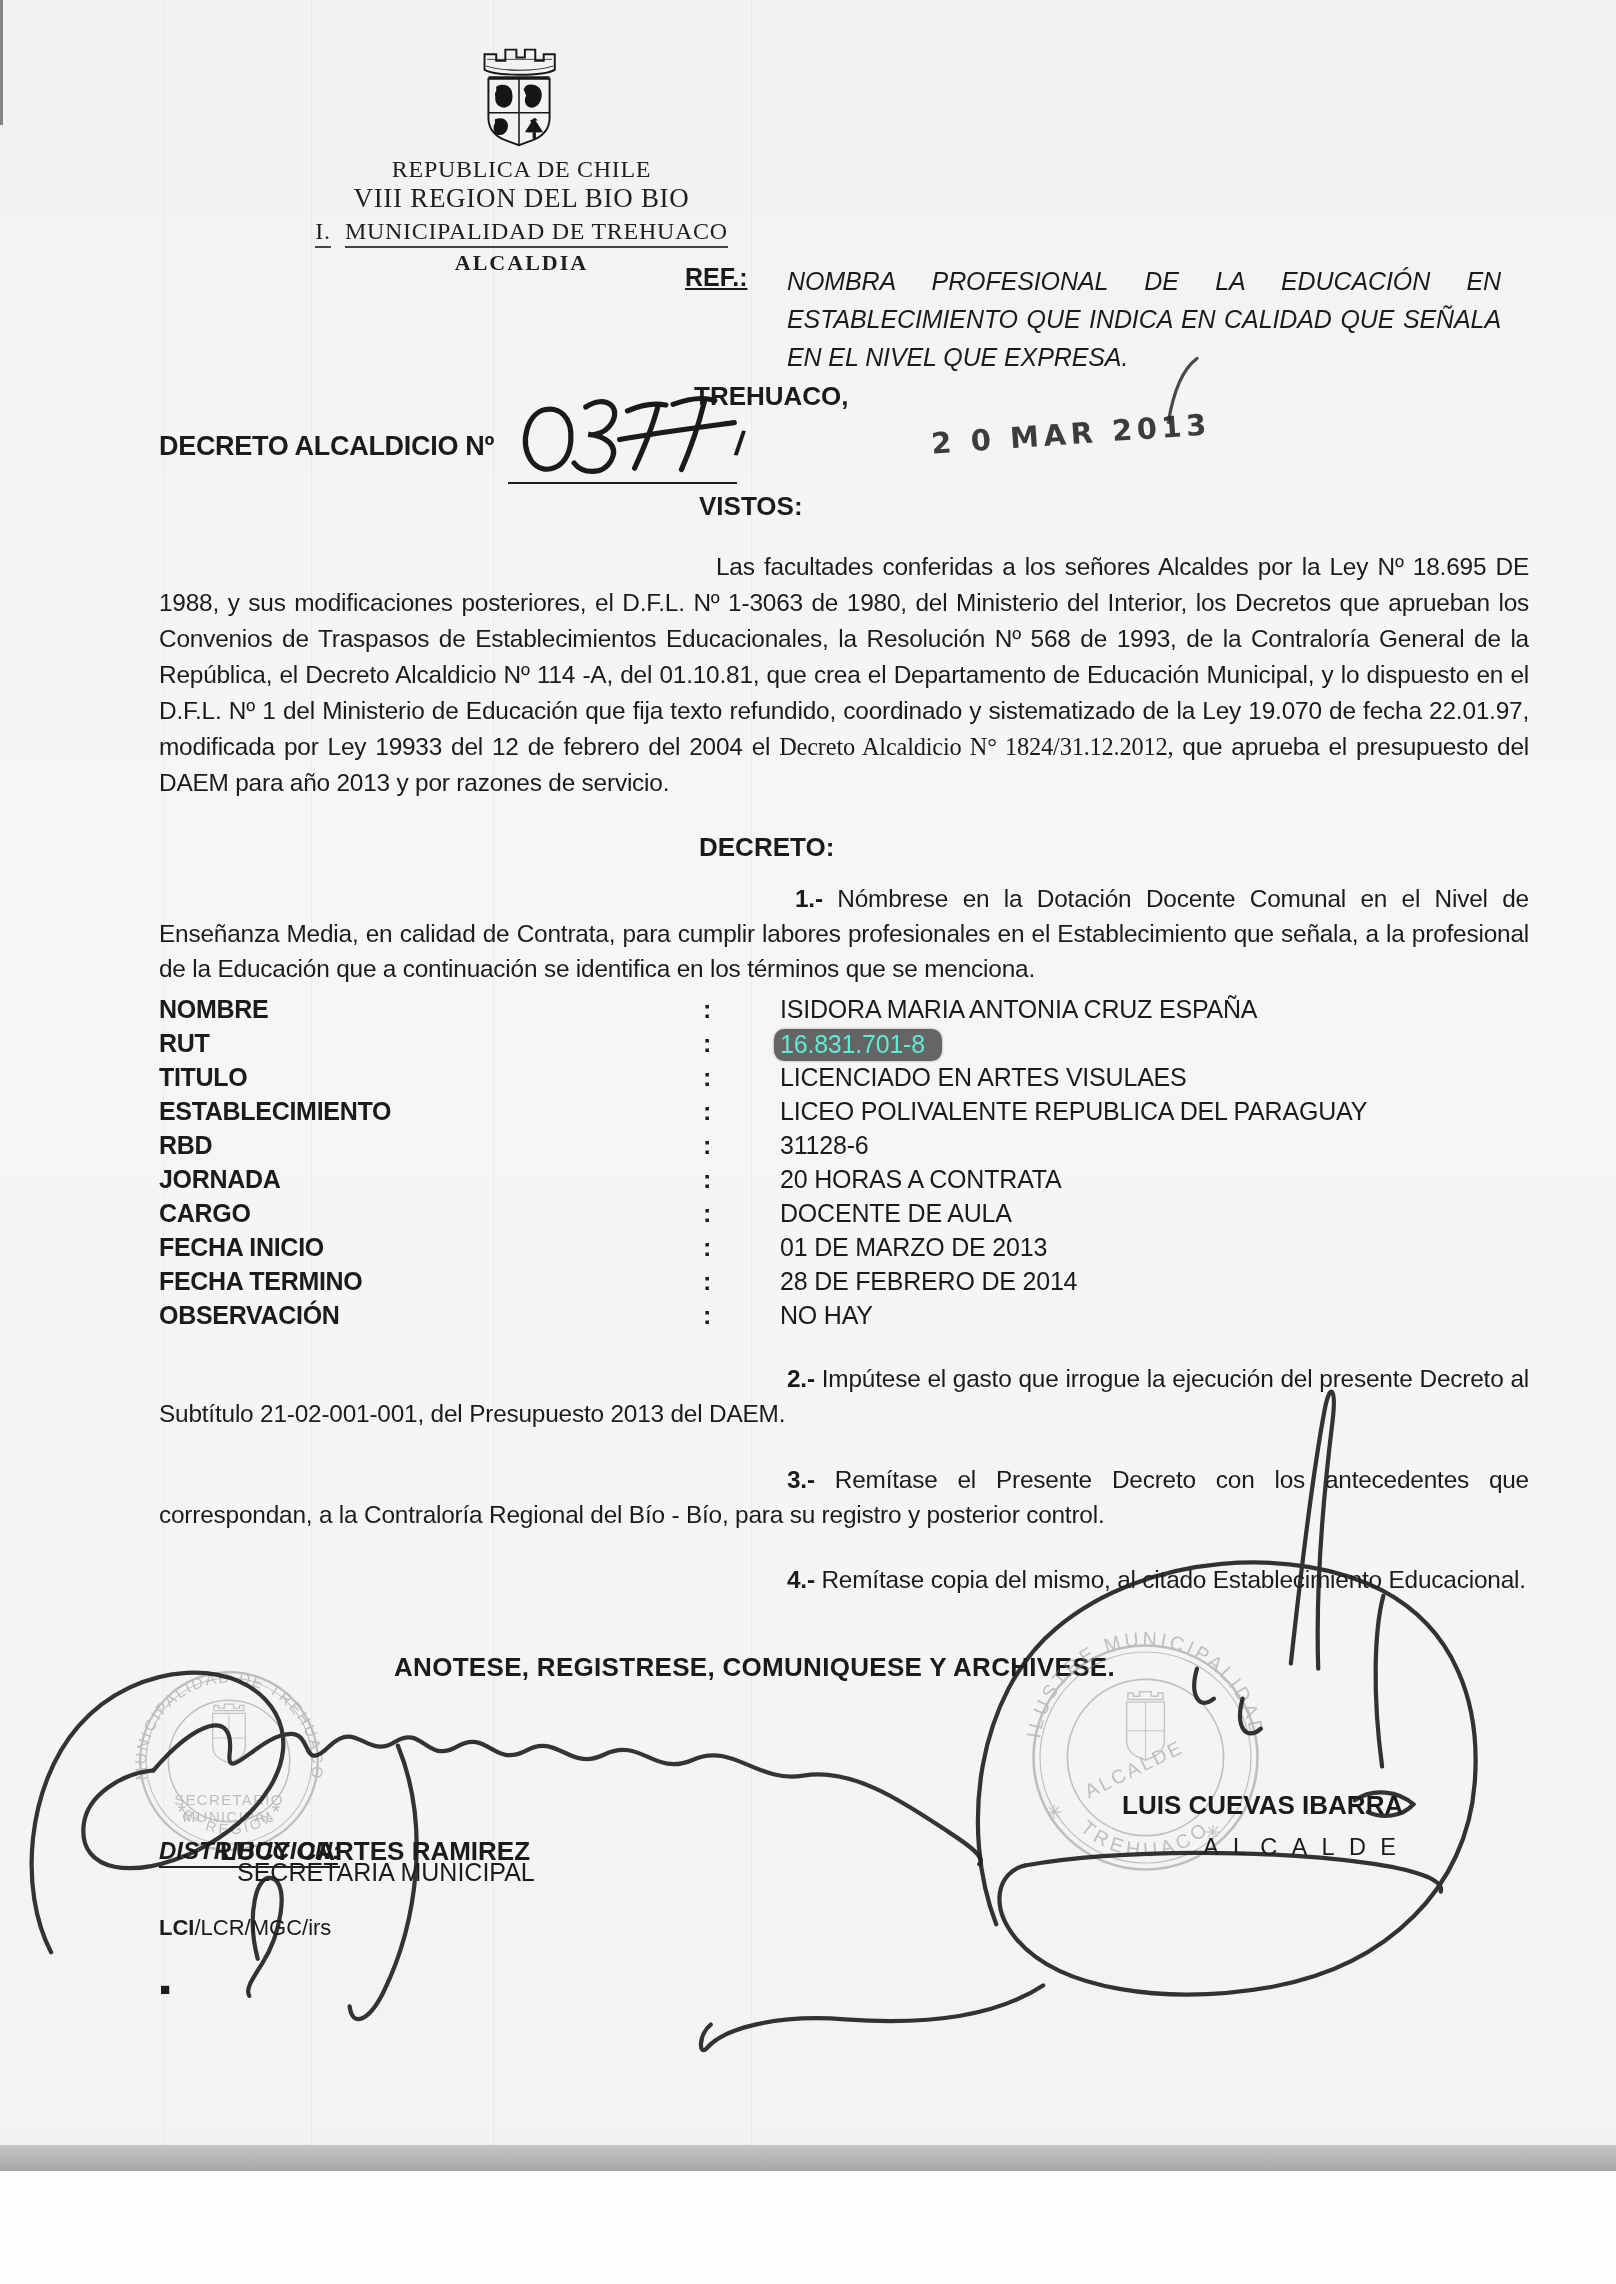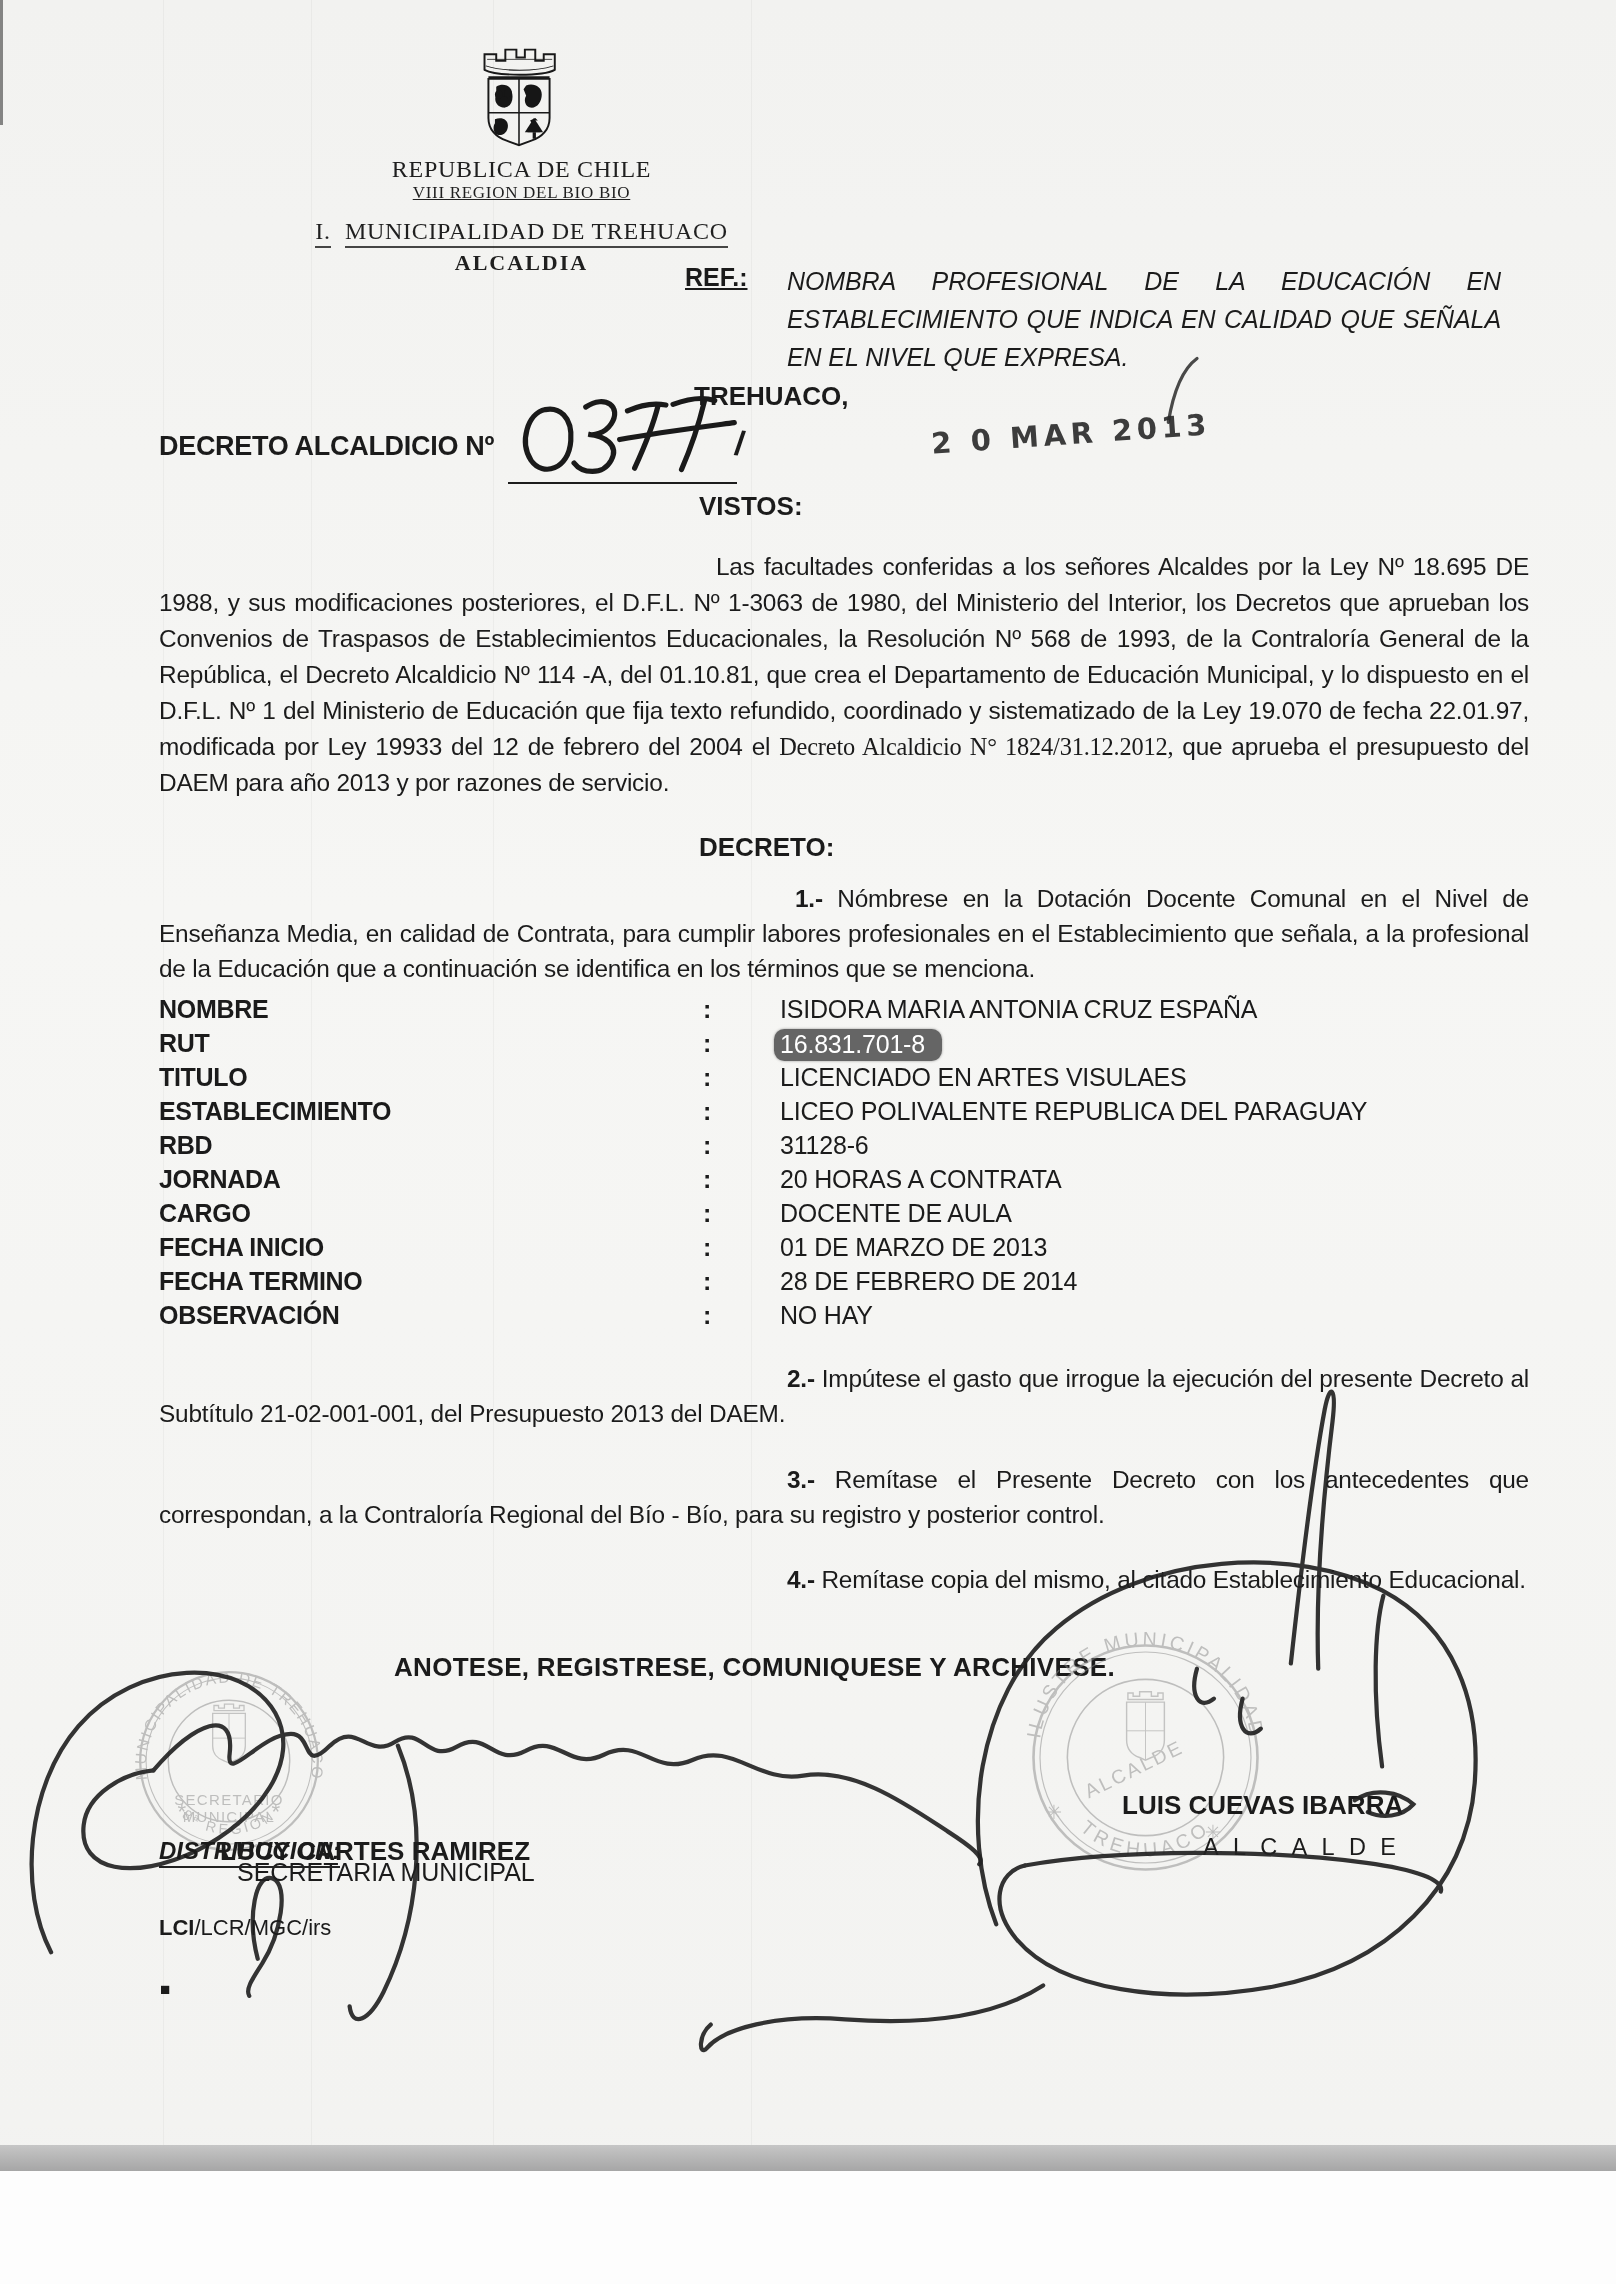--- a/index.html
+++ b/index.html
@@ -4,21 +4,21 @@
 <style>
   html,body{margin:0;padding:0;}
   body{width:1617px;height:2284px;position:relative;overflow:hidden;
        background:linear-gradient(180deg,#f2f2f0 0%,#f6f6f4 40%,#f3f3f1 93%,#f0f0ee 100%);
        font-family:"Liberation Sans",sans-serif;color:#1b1b1b;}
   .abs{position:absolute;}
   .serif{font-family:"Liberation Serif",serif;}
   
   .hline{width:587px;left:228px;text-align:center;font-family:"Liberation Serif",serif;color:#1f1f1f;}
   .h1{top:156px;font-size:24px;letter-spacing:0.7px;}
-  .h2{top:183px;font-size:17px;letter-spacing:0.7px;text-decoration:underline;}
+  .h2{top:183px;font-size:27px;letter-spacing:0.7px;}
   .h3{top:218px;font-size:24px;letter-spacing:0.7px;}
   .h3 .u{border-bottom:2px solid rgba(25,25,25,.8);padding-bottom:2px;}
   .h3 .pre{margin-right:14.3px;}
   .h4{top:250px;font-size:22px;font-weight:bold;letter-spacing:2px;}
   
   .ref-label{left:685px;top:263px;font-size:25px;font-weight:bold;text-decoration:underline;}
   .ref-text{left:787px;top:262px;width:714px;font-size:25px;font-style:italic;
             line-height:38px;text-align:justify;letter-spacing:-0.1px;}
   
   .city{left:694px;top:381px;font-size:26px;font-weight:bold;}
@@ -35,21 +35,21 @@
   .p1{top:881px;text-indent:636px;line-height:35px;}
   .p2{top:1361px;text-indent:628px;}
   .p3{top:1462px;text-indent:628px;}
   .p4{top:1562px;text-indent:628px;}
   
   .dtable{left:159px;top:995px;width:1370px;}
   .drow{position:relative;height:34px;font-size:25px;}
   .dlabel{position:absolute;left:0;font-weight:bold;letter-spacing:-0.3px;}
   .dcolon{position:absolute;left:544px;font-weight:bold;}
   .dvalue{position:absolute;left:621px;letter-spacing:-0.2px;white-space:nowrap;}
-  .redacted{background:#656565;color:#ffffff;padding:0.7px 17px 2px 6.5px;margin-left:-6.5px;
+  .redacted{background:#656565;color:#5eead4;padding:0.7px 17px 2px 6.5px;margin-left:-6.5px;
             border-radius:10.4px;box-shadow:0 0 2.6px rgba(0,0,0,.4);}
   .closing{left:394px;top:1652px;font-size:26px;font-weight:bold;letter-spacing:0.3px;}
   
   .lname{left:220px;top:1836px;font-size:26px;font-weight:bold;}
   .ltitle{left:237px;top:1858px;font-size:25px;}
   .rname{left:1122px;top:1790px;font-size:26px;font-weight:bold;}
   .rtitle{left:1203px;top:1834px;font-size:23.5px;letter-spacing:14.3px;}
   
   .initials{left:159px;top:1915px;font-size:22px;}
   .initials b{letter-spacing:0;margin-top:32px;}

